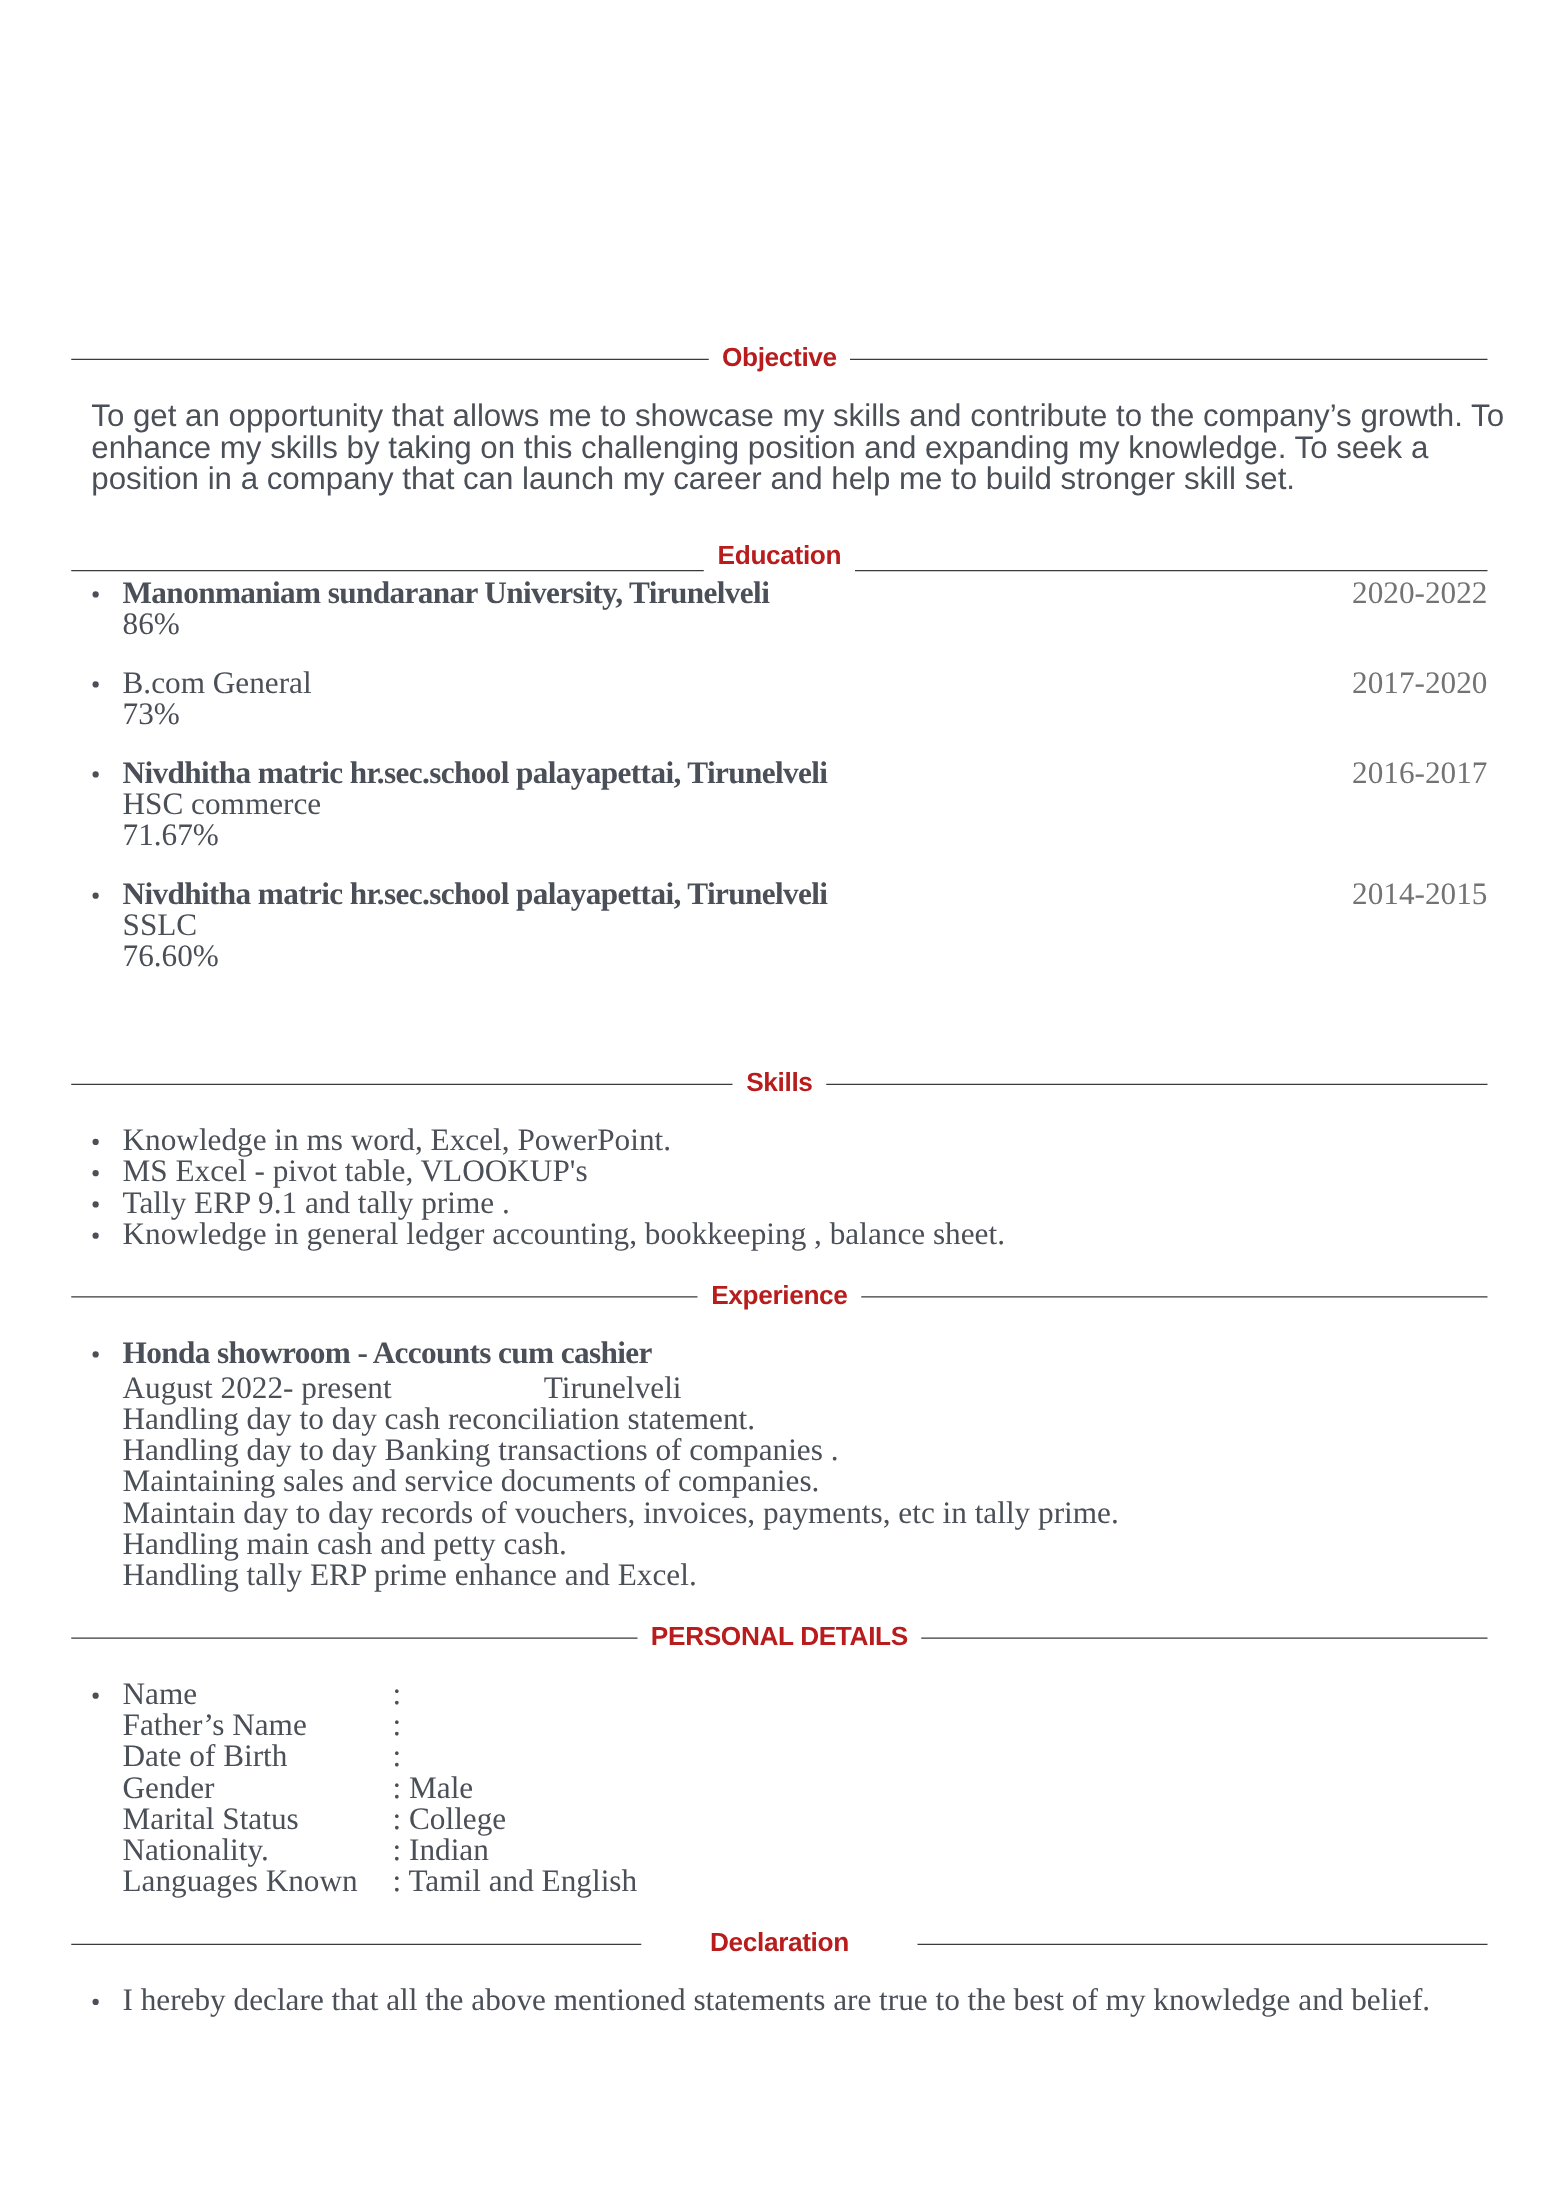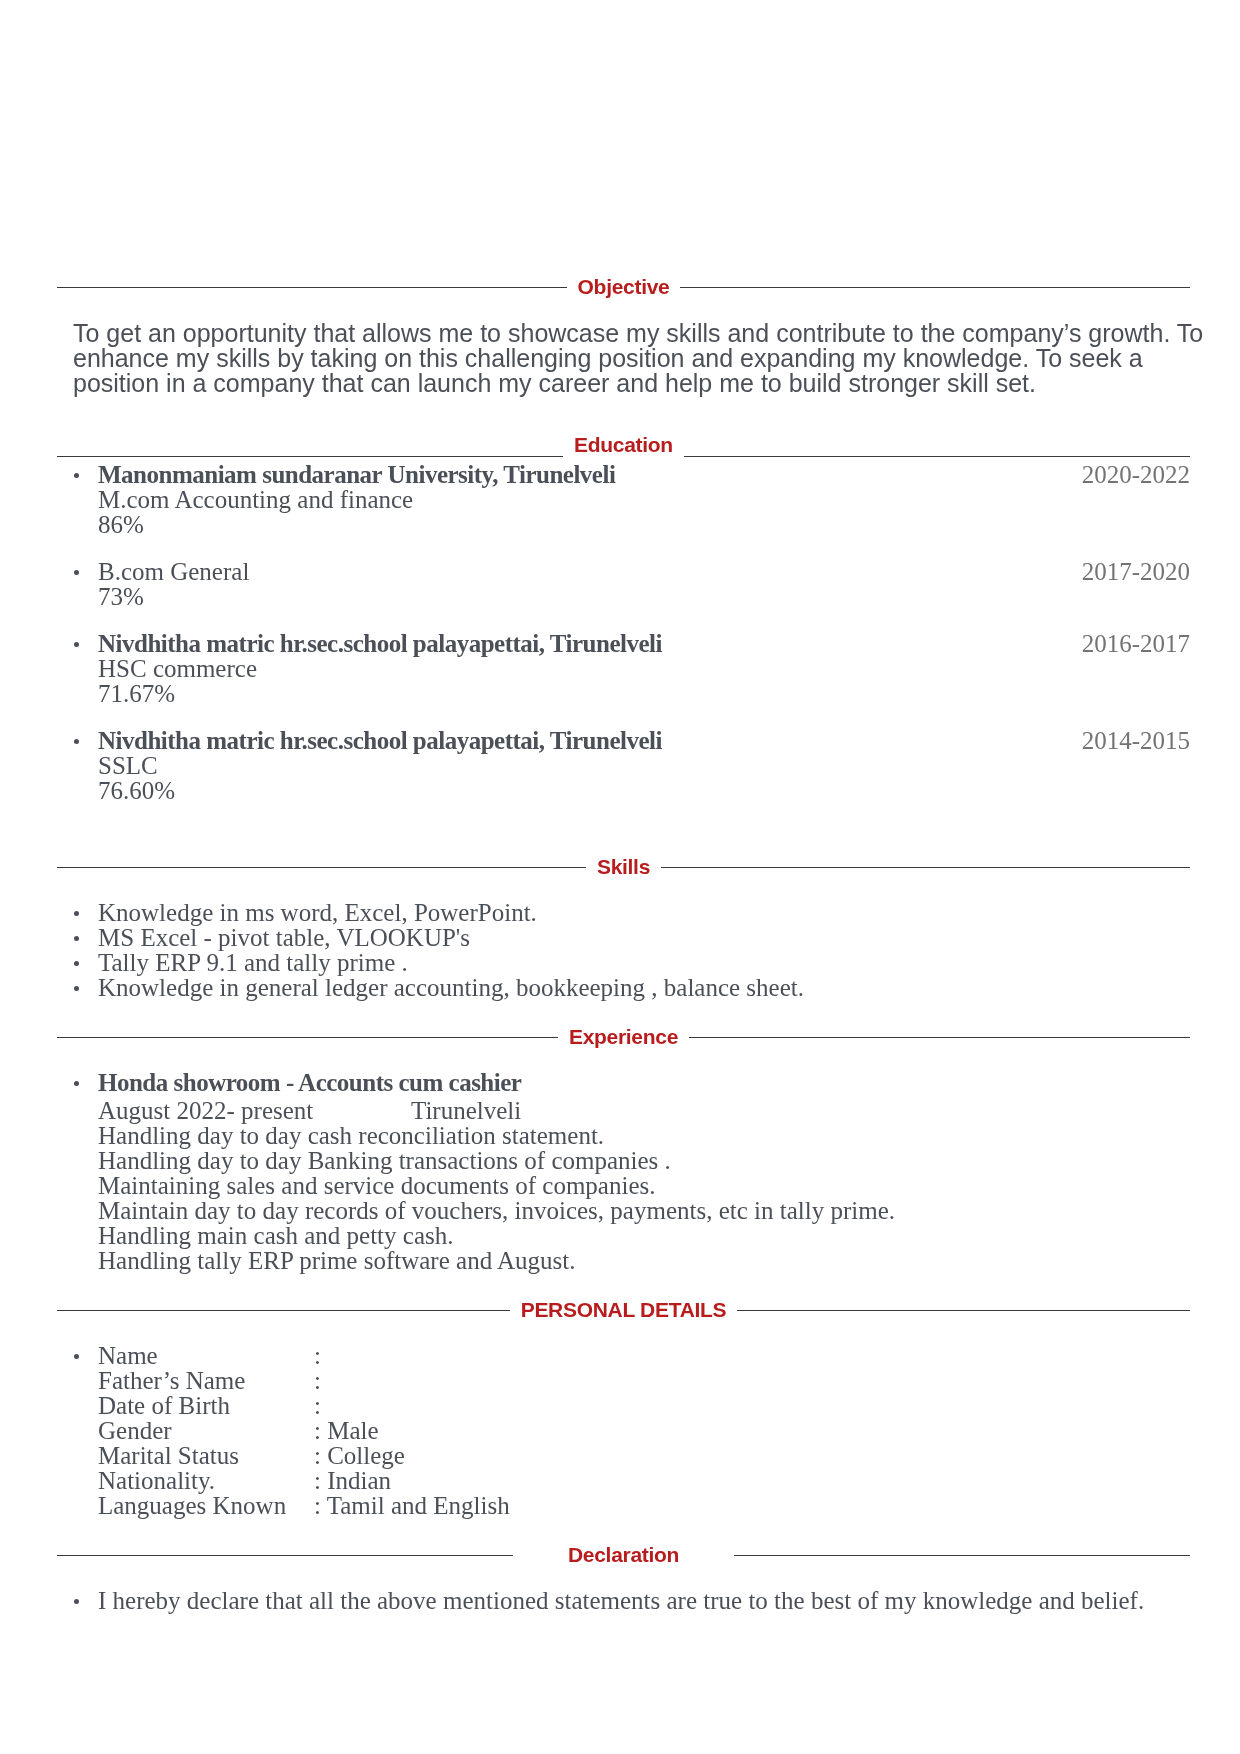--- a/index.html
+++ b/index.html
@@ -14,21 +14,21 @@
   .block { position: absolute; left: 0; width: 1133px; font-size: 25px; line-height: 25px; color: #4b5058; }
   .para { padding-left: 16px; padding-right: 20px; }
   ul.bul { list-style: none; margin: 0; padding: 0; font-family: Liberation Serif, serif; }
   ul.bul li { position: relative; padding-left: 41px; }
   ul.bul li .dot { position: absolute; left: 17px; top: 11px; width: 5px; height: 5px;
                    border-radius: 50%; background: #4b5058; }
   .edu-item { position: relative; margin-bottom: 22px; }
   .edu-item .inst { font-weight: bold; color: #4b5058; letter-spacing: -0.5px; }
   .edu-item .years { position: absolute; right: 0; top: 0; color: #737373; }
   .exp-title { font-weight: bold; letter-spacing: -0.5px; }
-  .exp-meta { display: flex; }
+  .exp-meta { display: flex; gap: 24px; }
   .exp-meta .date { width: 313px; }
   .pd-row { display: flex; }
   .pd-row .k { width: 216px; }
 </style>
 </head>
 <body>
 
 <div class="page">
 
   <div class="section-head" style="top:272px;">
@@ -41,21 +41,20 @@
   <div class="section-head" style="top:427px;align-items:flex-end;">
     <div class="rule"></div>
     <div class="title">Education</div>
     <div class="rule"></div>
   </div>
   <div class="block" style="top:462px;">
     <ul class="bul">
       <li class="edu-item">
         <span class="dot"></span>
         <div class="inst">Manonmaniam sundaranar University, Tirunelveli</div>
-        <div>M.com Accounting and finance</div>
         <div>86%</div>
         <div class="years">2020-2022</div>
       </li>
       <li class="edu-item">
         <span class="dot"></span>
         <div>B.com General</div>
         <div>73%</div>
         <div class="years">2017-2020</div>
       </li>
       <li class="edu-item">
@@ -101,21 +100,21 @@
         <div class="exp-title" style="margin-bottom:3px;">Honda showroom - Accounts cum cashier</div>
         <div class="exp-meta">
           <span class="date">August 2022- present</span>
           <span>Tirunelveli</span>
         </div>
         <div>Handling day to day cash reconciliation statement.</div>
         <div>Handling day to day Banking transactions of companies .</div>
         <div>Maintaining sales and service documents of companies.</div>
         <div>Maintain day to day records of vouchers, invoices, payments, etc in tally prime.</div>
         <div>Handling main cash and petty cash.</div>
-        <div>Handling tally ERP prime software and August.</div>
+        <div>Handling tally ERP prime enhance and Excel.</div>
       </li>
     </ul>
   </div>
 
   <div class="section-head" style="top:1295px;">
     <div class="rule"></div>
     <div class="title">PERSONAL DETAILS</div>
     <div class="rule"></div>
   </div>
   <div class="block" style="top:1343px;">

